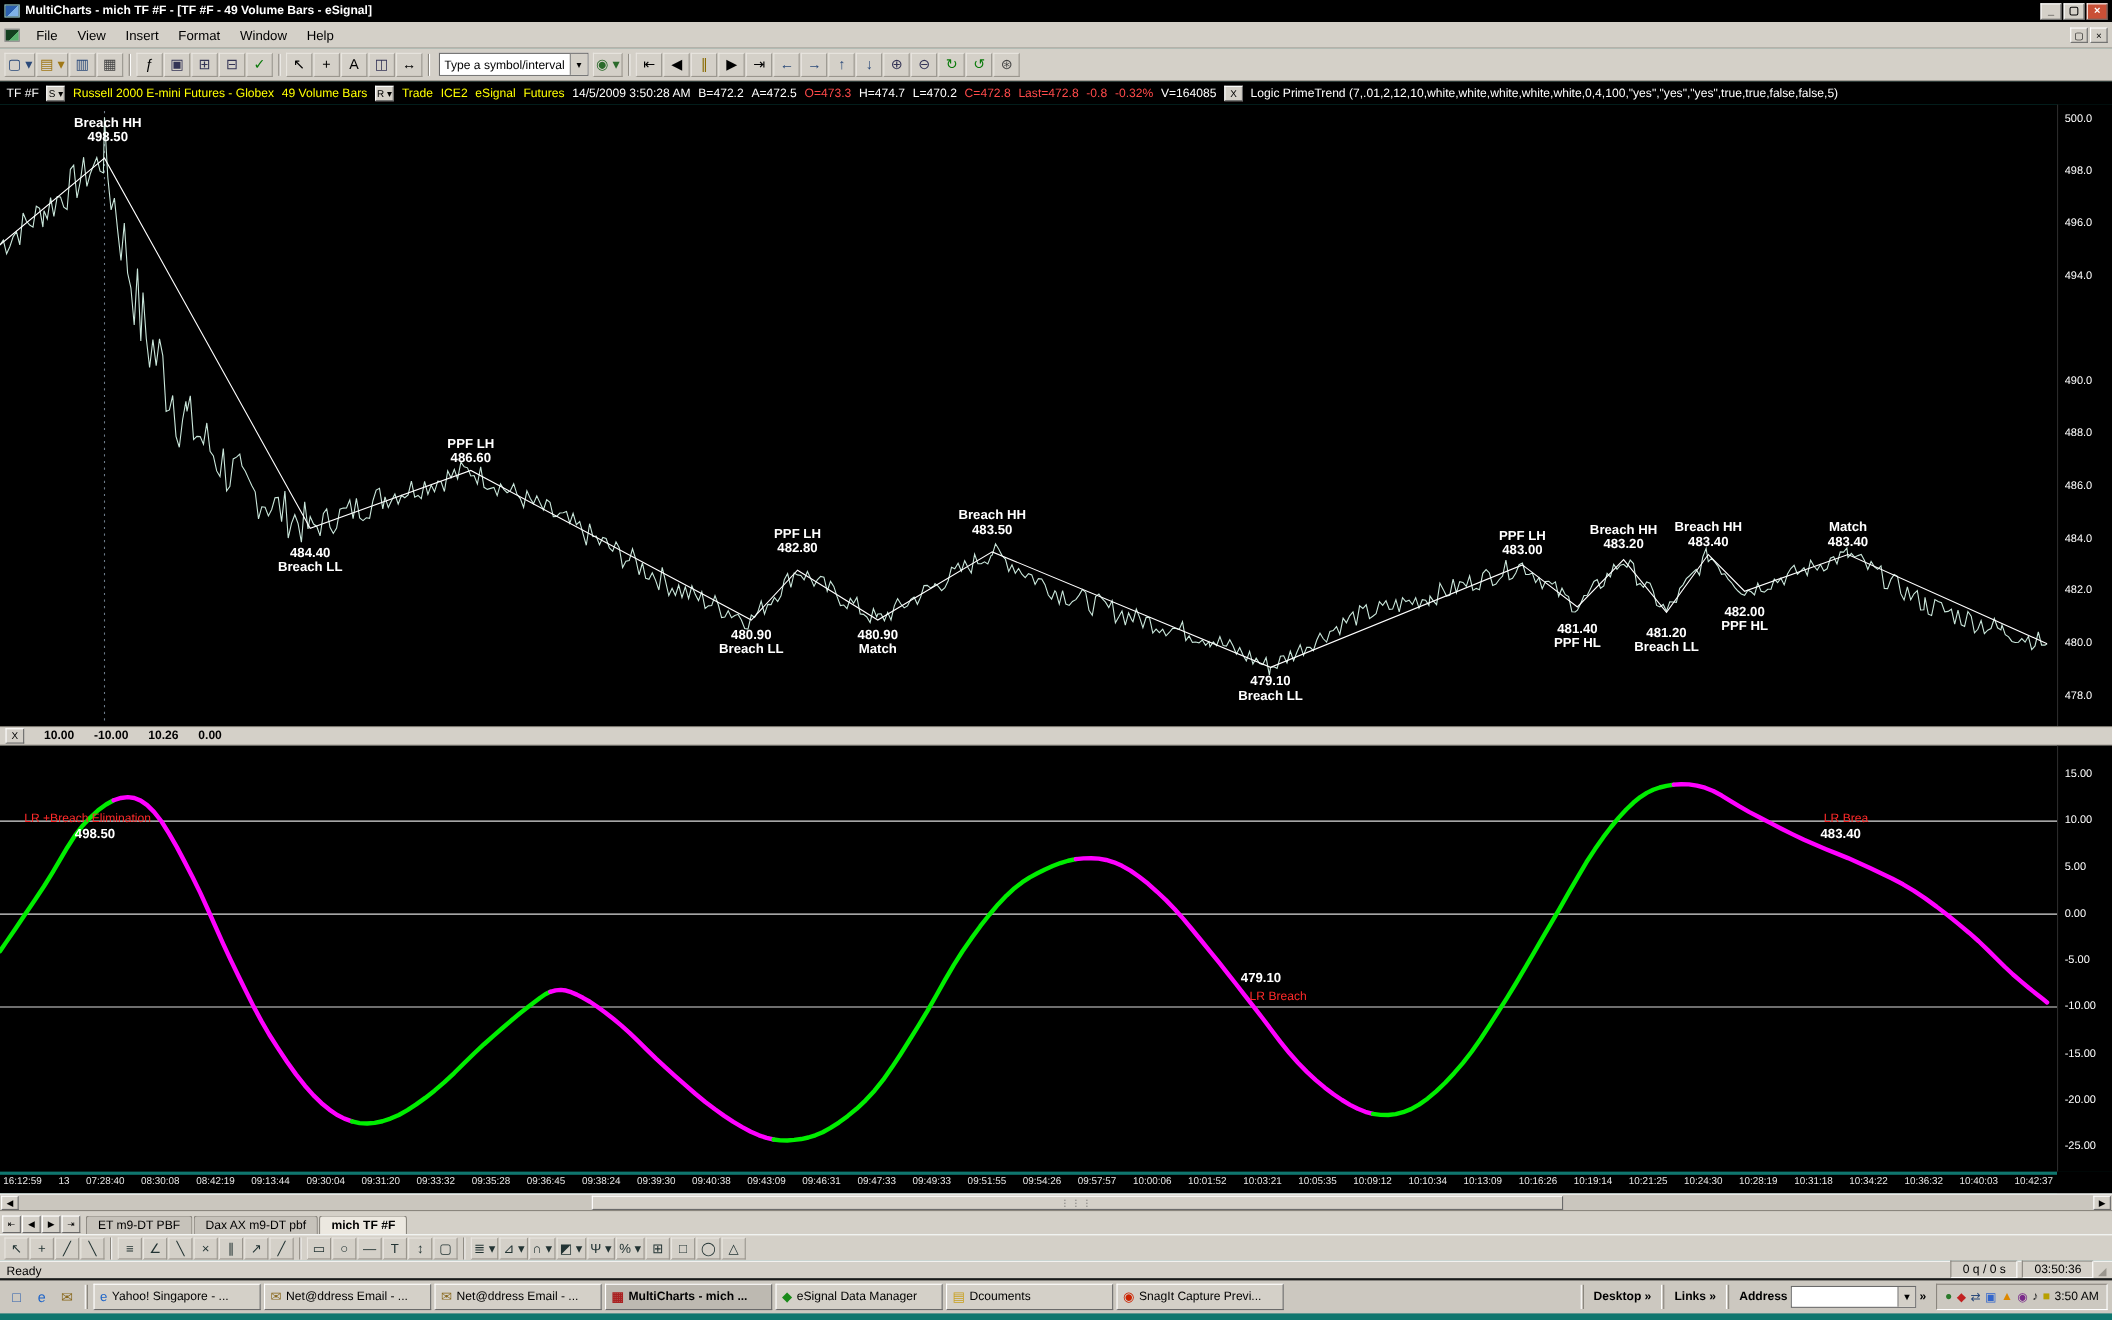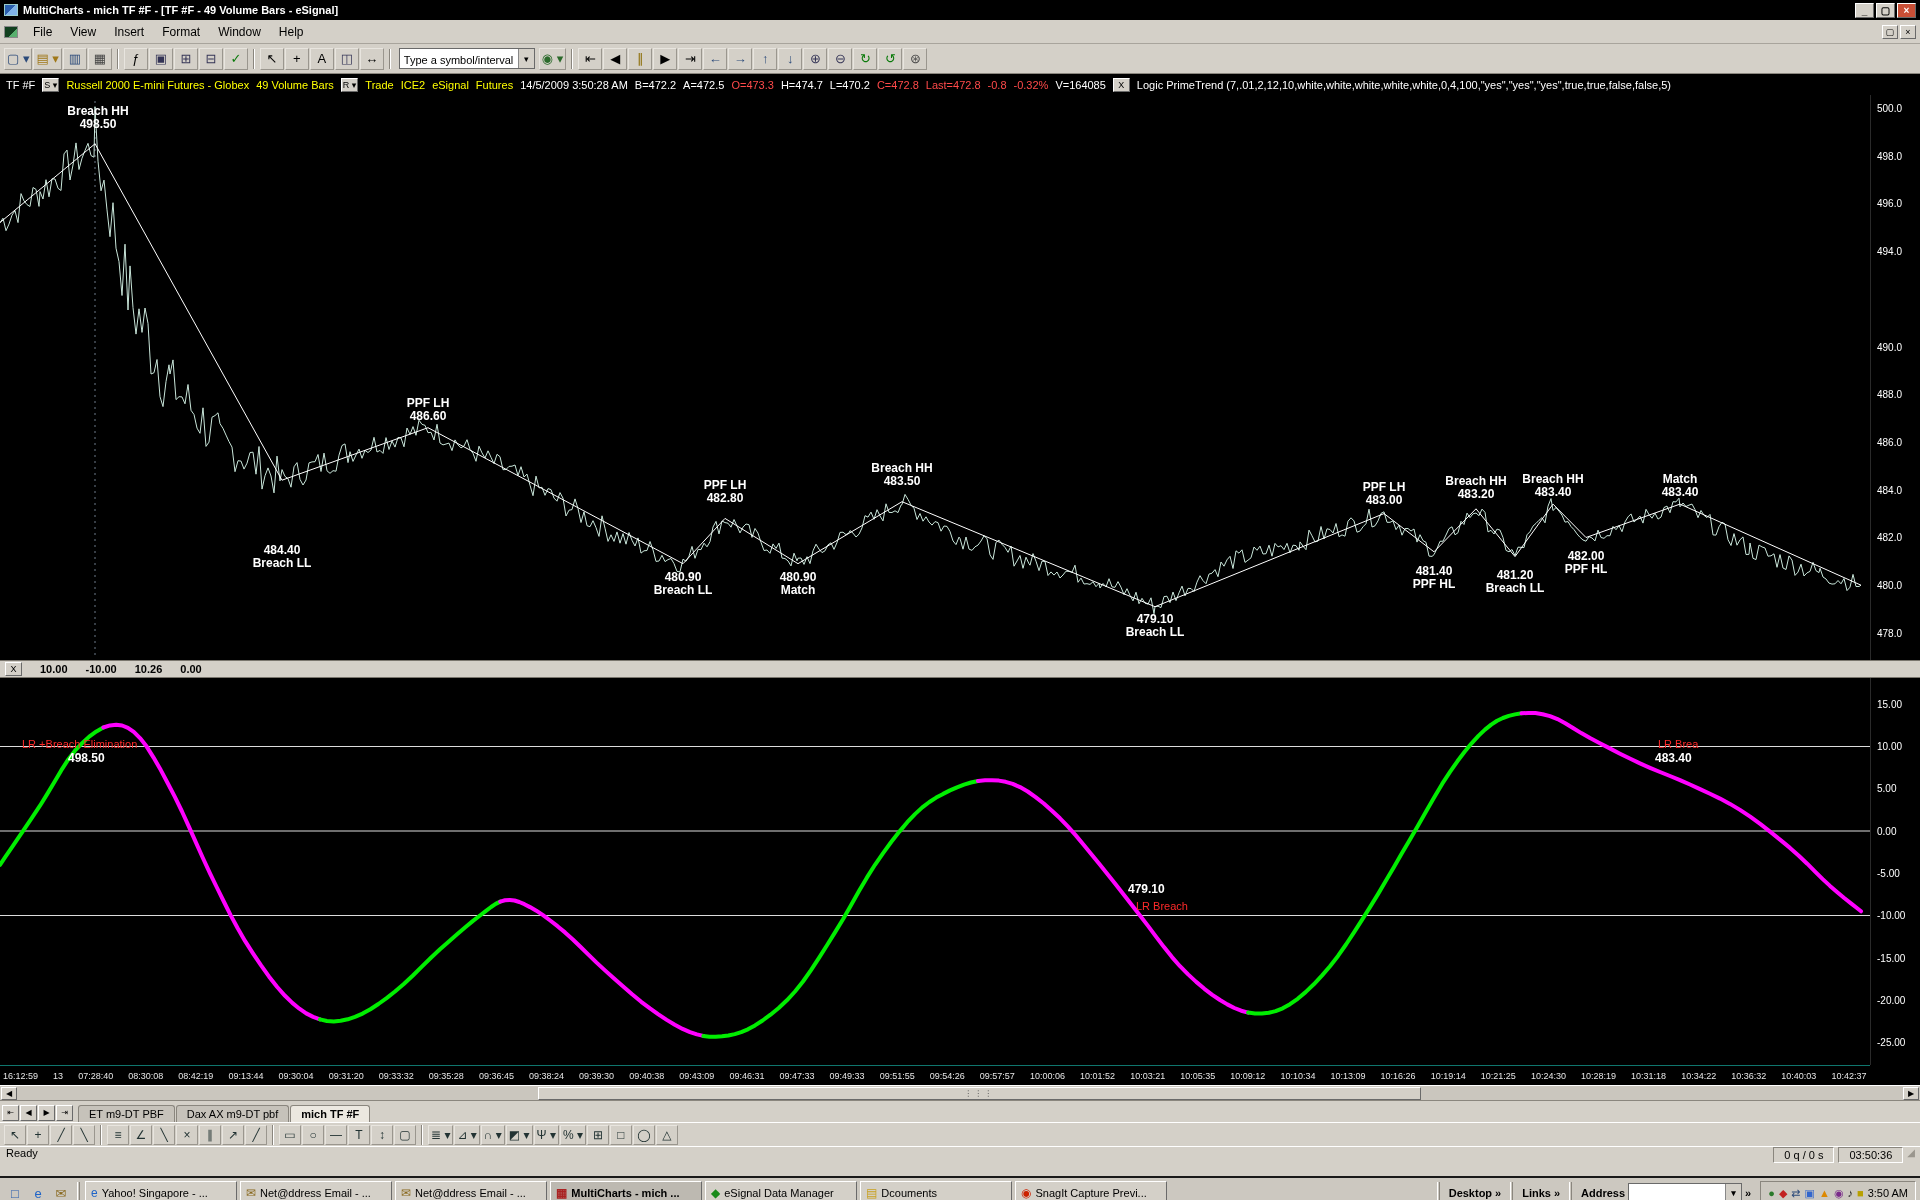--- a/index.html
+++ b/index.html
@@ -44,39 +44,39 @@
   .ytick { position:absolute; left:6px; transform:translateY(-50%); color:#fff; font-size:10px; white-space:nowrap; }
   .anno { position:absolute; transform:translateX(-50%); display:flex; flex-direction:column; align-items:center; color:#fff; font-size:12px; font-weight:bold; line-height:13px; white-space:nowrap; }
   .ind-label { position:absolute; font-size:11px; white-space:nowrap; line-height:12px; }
 
   
   .ind-sep { height:18px; background:#d4d0c8; color:#000; display:flex; align-items:center; gap:8px; font-size:11px; padding:0 5px; border-top:1px solid #7a766e; border-bottom:1px solid #7a766e; white-space:nowrap; overflow:hidden; flex:0 0 auto; }
   .ind-sep .vals { display:flex; gap:18px; margin-left:10px; font-weight:bold; }
 
   
   .timerow { height:20px; display:flex; flex:0 0 auto; background:#000; }
-  .timeaxis { width:1870px; display:flex; justify-content:space-between; align-items:center; padding:0 3px; color:#e6e6e6; font-size:9px; white-space:nowrap; border-top:1px solid #0f766e; }
+  .timeaxis { width:1870px; display:flex; justify-content:space-between; align-items:flex-start; padding:0 3px; color:#e6e6e6; font-size:9px; white-space:nowrap; border-top:3px solid #0f766e; }
   .time-corner { width:50px; background:#000; }
 
   
   .hscroll { height:15px; background:#cac6be; position:relative; border-top:1px solid #fff; flex:0 0 auto; }
   .hs-btn { position:absolute; top:1px; width:16px; height:13px; background:#d4d0c8; border:1px solid; border-color:#fff #6a6a6a #6a6a6a #fff; font-size:8px; text-align:center; line-height:11px; }
   .hs-thumb { position:absolute; top:1px; left:28%; width:46%; height:13px; background:#d4d0c8; border:1px solid; border-color:#fff #6a6a6a #6a6a6a #fff; text-align:center; font-size:8px; line-height:11px; color:#555; letter-spacing:2px; }
 
   
   .tabsrow { height:22px; background:#d4d0c8; display:flex; align-items:flex-end; gap:1px; padding:1px 2px 0 2px; border-top:1px solid #8a867e; flex:0 0 auto; }
   .tab-nav { width:17px; height:16px; background:#d4d0c8; border:1px solid; border-color:#fff #6a6a6a #6a6a6a #fff; font-size:8px; text-align:center; line-height:14px; margin-bottom:1px; }
   .tab { padding:2px 10px; font-size:11px; background:#c6c2ba; border:1px solid #8a867e; border-bottom:none; border-radius:3px 3px 0 0; white-space:nowrap; }
 
   
   .drawbar { height:24px; background:#d4d0c8; display:flex; align-items:center; gap:1px; padding:0 4px; border-top:1px solid #fff; flex:0 0 auto; }
   .draw-btn { min-width:22px; height:20px; padding:0 2px; display:flex; align-items:center; justify-content:center; font-size:12px; color:#233; background:#d4d0c8; border:1px solid; border-color:#e8e5df #9a968e #9a968e #e8e5df; white-space:nowrap; }
 
   
-  .statusbar { height:30px; background:#d4d0c8; display:flex; align-items:flex-start; font-size:11px; padding:0 6px; gap:4px; border-top:1px solid #fff; flex:0 0 auto; }
+  .statusbar { height:16px; background:#d4d0c8; display:flex; align-items:flex-end; font-size:11px; padding:0 6px; gap:4px; border-top:1px solid #fff; flex:0 0 auto; }
   .statusbar .spacer { flex:1 1 auto; }
   .status-cell { border:1px solid; border-color:#8a867e #fff #fff #8a867e; padding:1px 10px; white-space:nowrap; }
 
   
   .taskbar { height:32px; background:#ccc8c0; border-top:2px solid #1a1a1a; display:flex; align-items:center; gap:3px; padding:2px 4px; flex:0 0 auto; font-size:11px; }
   .ql { width:22px; height:22px; display:flex; align-items:center; justify-content:center; font-size:13px; }
   .task-btn { flex:0 1 152px; min-width:90px; height:24px; background:#d4d0c8; border:1px solid; border-color:#fff #6a6a6a #6a6a6a #fff; display:flex; align-items:center; gap:4px; padding:0 5px; overflow:hidden; white-space:nowrap; }
   .task-btn .t-icon { font-size:12px; flex:0 0 auto; }
   .task-btn .t-label { overflow:hidden; text-overflow:ellipsis; }
   .tb-toolbar { display:flex; align-items:center; gap:3px; padding:0 4px; white-space:nowrap; font-weight:bold; }
@@ -208,21 +208,21 @@
         <div class="anno" style="left: 98px; top: 10px;">
           <span>Breach HH</span>
           <span>498.50</span>
         </div>
 
         <div class="anno" style="left: 428px; top: 302px;">
           <span>PPF LH</span>
           <span>486.60</span>
         </div>
 
-        <div class="anno" style="left: 282px; top: 401px; margin-top: 48px;">
+        <div class="anno" style="left: 282px; top: 401px;">
           <span>484.40</span>
           <span>Breach LL</span>
         </div>
 
         <div class="anno" style="left: 725px; top: 384px;">
           <span>PPF LH</span>
           <span>482.80</span>
         </div>
 
         <div class="anno" style="left: 683px; top: 476px;">

